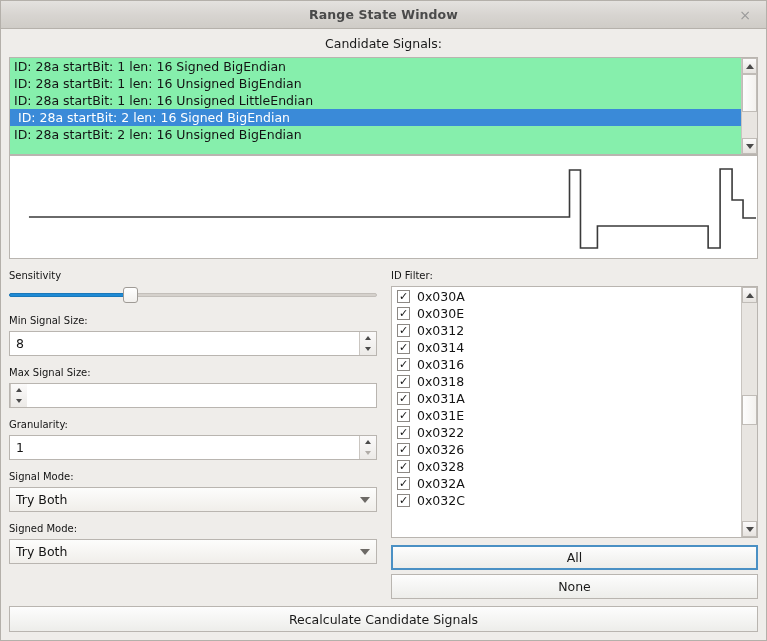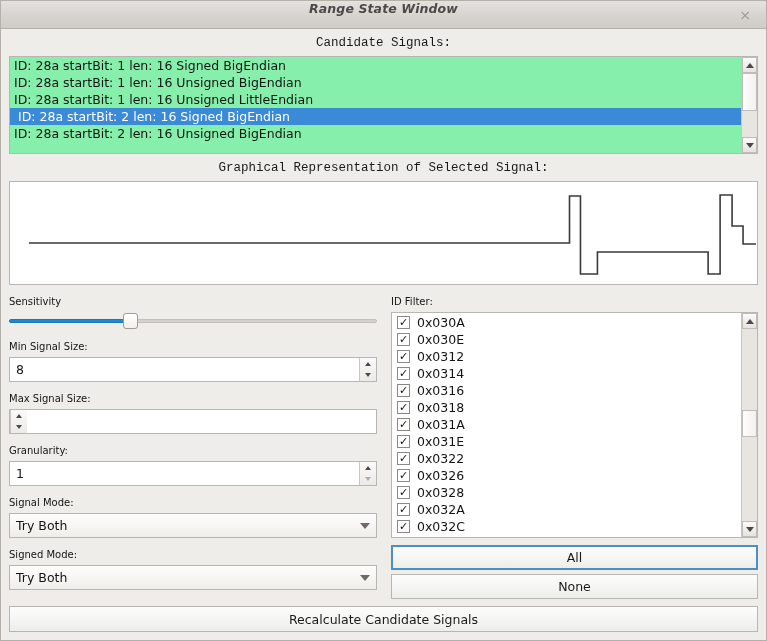--- a/index.html
+++ b/index.html
@@ -17,23 +17,22 @@
     border: 1px solid #b4b0aa;
     display: flex; flex-direction: column;
     position: relative;
   }
 
   
   .titlebar {
     height: 28px; flex: 0 0 28px;
     background: linear-gradient(to bottom, #e4e2df 0%, #d8d5d1 50%, #cfccc7 100%);
     border-bottom: 1px solid #b5b1ab;
-    display: flex; align-items: flex-start; justify-content: center;
+    display: flex; align-items: center; justify-content: center;
     position: relative;
-    font-style: italic;
   }
   .title-text {
     font-size: 12.5px; font-weight: bold; color: #4a4a4a;
     letter-spacing: .1px;
   }
   .close-btn {
     position: absolute; right: 6px; top: 0; height: 28px; width: 30px;
     display: flex; align-items: center; justify-content: center;
     color: #9a9a9a; font-size: 14px; cursor: pointer;
   }
@@ -42,21 +41,20 @@
   .content {
     flex: 1 1 auto;
     padding: 0 8px;
     display: flex; flex-direction: column;
   }
 
   .section-label {
     text-align: center;
     font-size: 12.5px; color: #1a1a1a;
     padding: 7px 0 6px 0;
-    font-family: Liberation Mono, monospace;
   }
 
   
   .listbox {
     height: 98px;
     background: #86efac;
     border: 1px solid #b9b5b0;
     display: flex;
     overflow: hidden;
     position: relative;
@@ -249,21 +247,20 @@
           </div>
         <div class="sb-track">
           <div class="sb-thumb" style="top:0; height:38px;"></div>
         </div>
         <div class="sb-arrow">
             <div class="tri tri-down"></div>
           </div>
       </div>
     </div>
 
-    <div class="section-label">Graphical Representation of Selected Signal:</div>
 
     <div class="waveform-box">
       <svg viewBox="0 0 749 102" preserveAspectRatio="none">
         <polyline id="wave-path" fill="none" stroke="#3a3a3a" stroke-width="1.6" vector-effect="non-scaling-stroke" points="19,61 561,61 561,14 572,14 572,92 589,92 589,70 700,70 700,92 712,92 712,13 724,13 724,44 735,44 735,62 748,62"></polyline>
       </svg>
     </div>
 
     <div class="columns">
 
       <div class="col-left">

